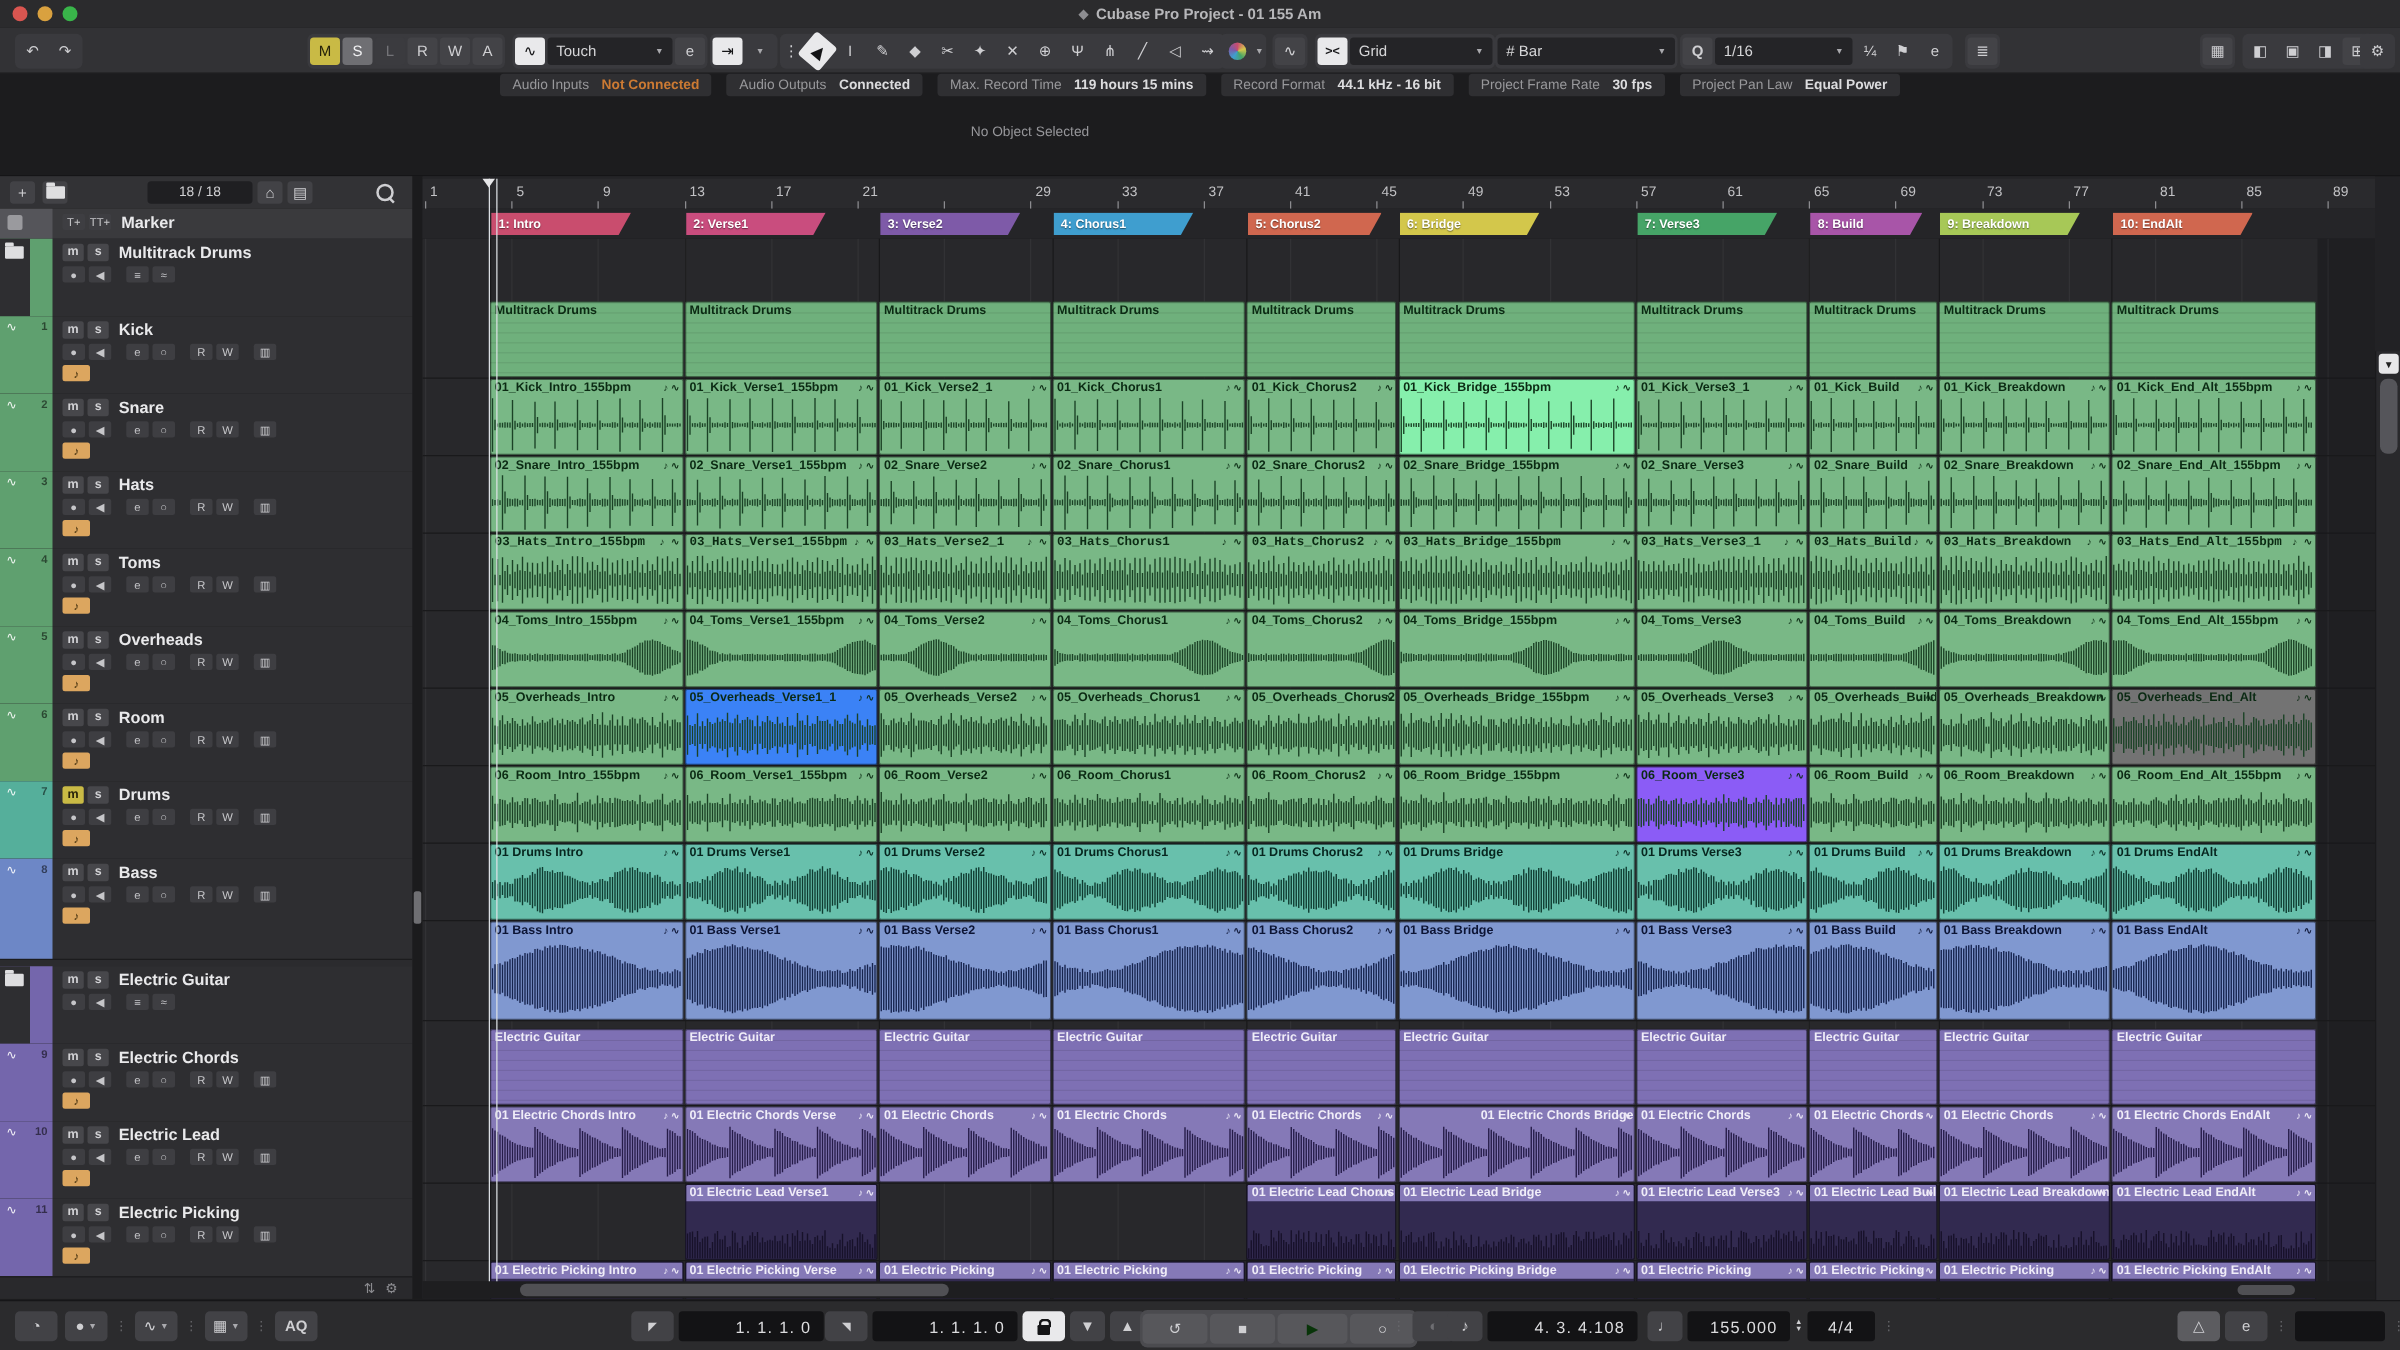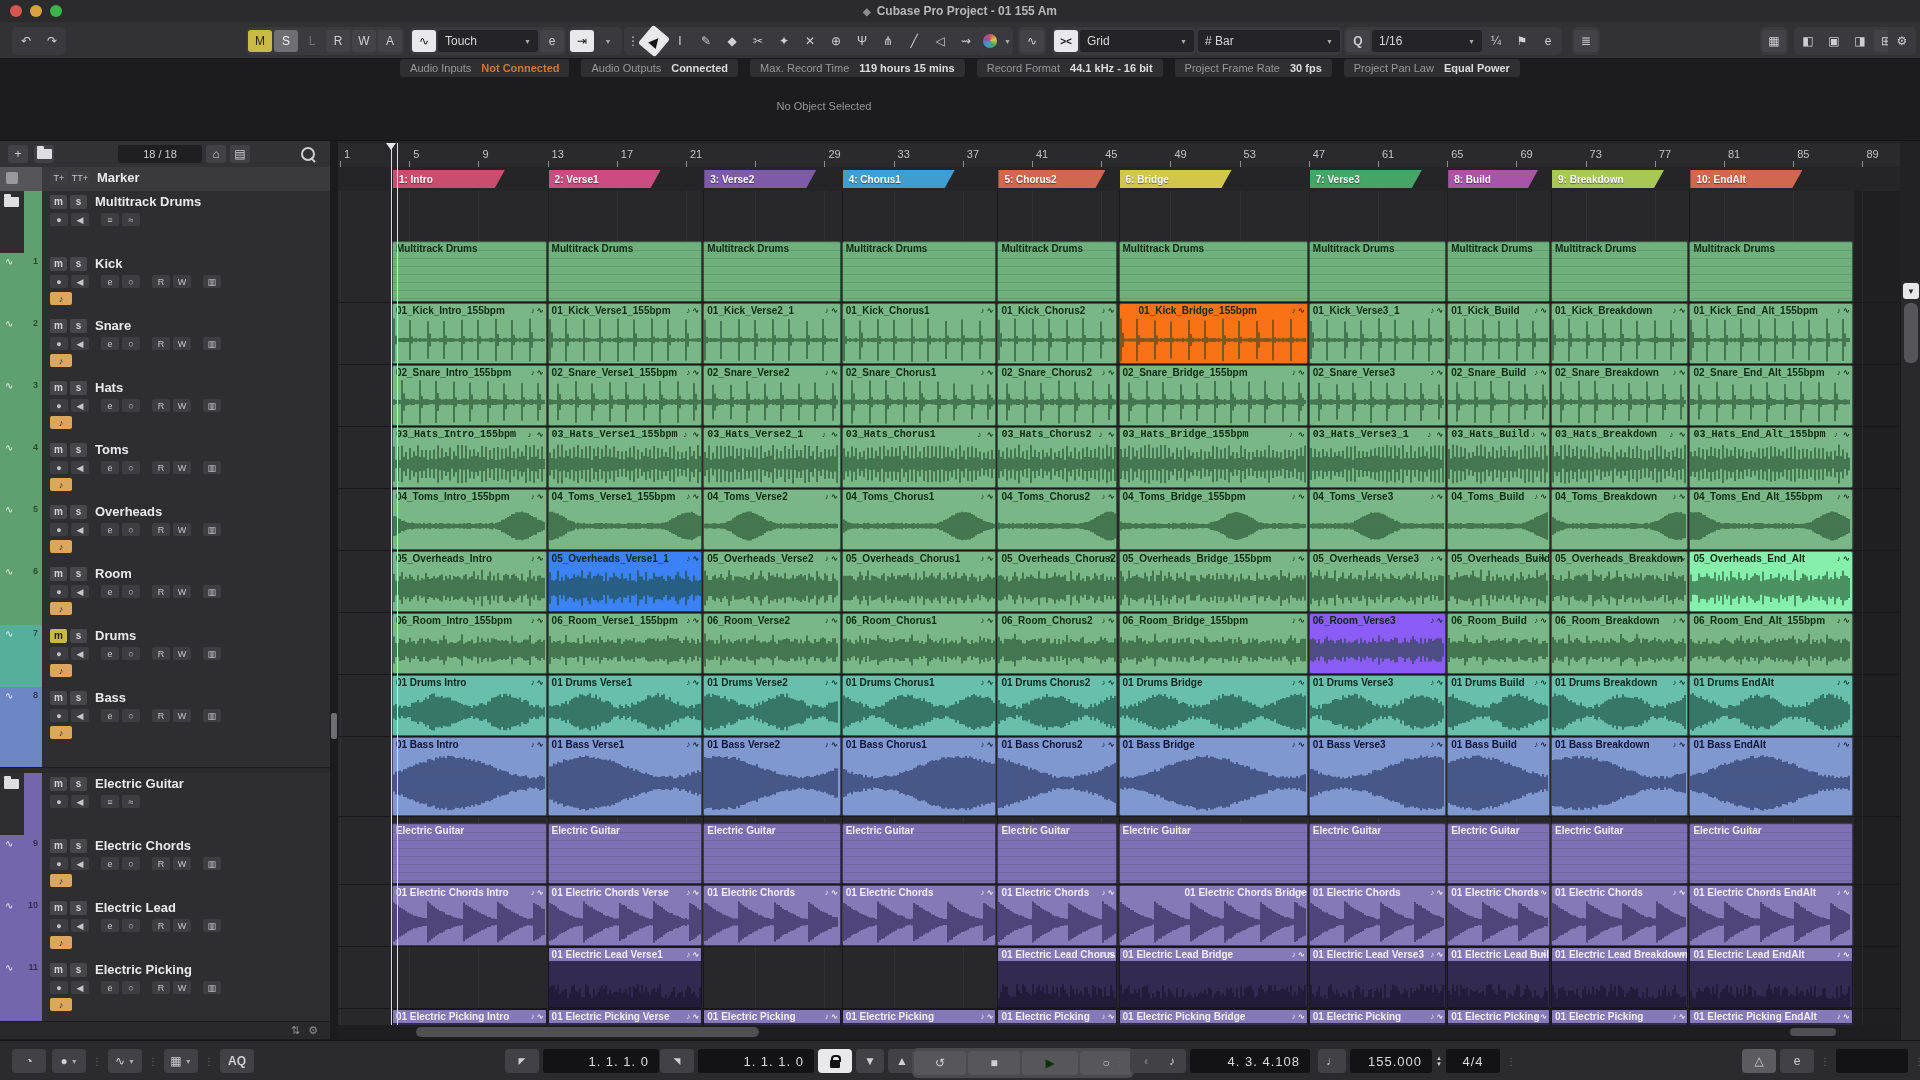--- a/index.html
+++ b/index.html
@@ -646,21 +646,21 @@
         <div class="rnum" style="left: 628.8px;">37</div>
         <div class="rtick" style="left: 694px;"></div>
         <div class="rnum" style="left: 698px;">41</div>
         <div class="rtick" style="left: 763.2px;"></div>
         <div class="rnum" style="left: 767.2px;">45</div>
         <div class="rtick" style="left: 832.4px;"></div>
         <div class="rnum" style="left: 836.4px;">49</div>
         <div class="rtick" style="left: 901.6px;"></div>
         <div class="rnum" style="left: 905.6px;">53</div>
         <div class="rtick" style="left: 970.8px;"></div>
-        <div class="rnum" style="left: 974.8px;">47</div>
+        <div class="rnum" style="left: 974.8px;">57</div>
         <div class="rtick" style="left: 1040px;"></div>
         <div class="rnum" style="left: 1044px;">61</div>
         <div class="rtick" style="left: 1109.2px;"></div>
         <div class="rnum" style="left: 1113.2px;">65</div>
         <div class="rtick" style="left: 1178.4px;"></div>
         <div class="rnum" style="left: 1182.4px;">69</div>
         <div class="rtick" style="left: 1247.6px;"></div>
         <div class="rnum" style="left: 1251.6px;">73</div>
         <div class="rtick" style="left: 1316.8px;"></div>
         <div class="rnum" style="left: 1320.8px;">77</div>
@@ -794,21 +794,21 @@
             <svg class="cwave" width="152" height="46">
               <path d="M1,2.0L1,44.0M3,19.3L3,26.7M5,21.8L5,24.2M7,20.9L7,25.1M9,21.7L9,24.3M11,21.6L11,24.4M13,20.8L13,25.2M15,21.8L15,24.2M17,3.5L17,42.5M19,15.4L19,30.6M21,21.2L21,24.8M23,21.8L23,24.2M25,20.7L25,25.3M27,21.2L27,24.8M29,21.0L29,25.0M31,20.7L31,25.3M33,21.1L33,24.9M35,2.3L35,43.7M37,19.0L37,27.0M39,21.6L39,24.4M41,21.8L41,24.2M43,21.1L43,24.9M45,21.5L45,24.5M47,21.4L47,24.6M49,21.0L49,25.0M51,2.7L51,43.3M53,19.3L53,26.7M55,21.5L55,24.5M57,21.2L57,24.8M59,21.0L59,25.0M61,21.5L61,24.5M63,21.6L63,24.4M65,21.7L65,24.3M67,21.2L67,24.8M69,1.3L69,44.7M71,19.4L71,26.6M73,21.6L73,24.4M75,21.8L75,24.2M77,21.0L77,25.0M79,21.2L79,24.8M81,21.2L81,24.8M83,21.2L83,24.8M85,1.4L85,44.6M87,18.5L87,27.5M89,21.2L89,24.8M91,20.8L91,25.2M93,21.2L93,24.8M95,21.7L95,24.3M97,20.8L97,25.2M99,21.8L99,24.2M101,20.9L101,25.1M103,3.9L103,42.1M105,18.5L105,27.5M107,20.8L107,25.2M109,21.2L109,24.8M111,21.1L111,24.9M113,21.5L113,24.5M115,20.8L115,25.2M117,21.6L117,24.4M119,2.6L119,43.4M121,18.2L121,27.8M123,21.0L123,25.0M125,20.8L125,25.2M127,21.3L127,24.7M129,20.8L129,25.2M131,21.4L131,24.6M133,21.3L133,24.7M135,21.1L135,24.9M137,3.8L137,42.2M139,18.6L139,27.4M141,21.8L141,24.2M143,21.5L143,24.5M145,21.2L145,24.8M147,21.6L147,24.4M149,21.3L149,24.7M151,21.0L151,25.0" stroke="#1b4226" stroke-width="1.1"></path>
             </svg>
           </div>
           <div class="clip" style="left: 659.4px; width: 120.1px; height: 61px; background: rgb(121, 184, 134);">
             <div class="cliplabel" style="color: rgb(11, 42, 19);"><span>01_Kick_Chorus2</span><span class="cicons">♪ ∿</span></div>
             <svg class="cwave" width="118" height="46">
               <path d="M1,2.8L1,43.2M3,15.9L3,30.1M5,21.7L5,24.3M7,21.5L7,24.5M9,21.8L9,24.2M11,20.9L11,25.1M13,21.8L13,24.2M15,21.4L15,24.6M17,1.6L17,44.4M19,19.1L19,26.9M21,21.3L21,24.7M23,21.2L23,24.8M25,21.2L25,24.8M27,21.8L27,24.2M29,20.7L29,25.3M31,21.1L31,24.9M33,21.7L33,24.3M35,2.0L35,44.0M37,17.6L37,28.4M39,21.2L39,24.8M41,21.2L41,24.8M43,20.8L43,25.2M45,21.2L45,24.8M47,21.7L47,24.3M49,21.1L49,24.9M51,2.0L51,44.0M53,15.5L53,30.5M55,20.9L55,25.1M57,21.7L57,24.3M59,21.2L59,24.8M61,21.4L61,24.6M63,21.6L63,24.4M65,21.0L65,25.0M67,21.1L67,24.9M69,2.8L69,43.2M71,19.1L71,26.9M73,21.5L73,24.5M75,20.7L75,25.3M77,21.5L77,24.5M79,21.0L79,25.0M81,21.5L81,24.5M83,21.1L83,24.9M85,1.2L85,44.8M87,18.1L87,27.9M89,21.1L89,24.9M91,21.1L91,24.9M93,21.0L93,25.0M95,21.0L95,25.0M97,21.2L97,24.8M99,21.6L99,24.4M101,21.1L101,24.9M103,4.5L103,41.5M105,18.6L105,27.4M107,21.2L107,24.8M109,21.5L109,24.5M111,21.6L111,24.4M113,21.8L113,24.2M115,20.7L115,25.3M117,21.2L117,24.8" stroke="#1b4226" stroke-width="1.1"></path>
             </svg>
           </div>
-          <div class="clip" style="left: 780.5px; width: 189.3px; height: 61px; background: #f97316; padding-left: 16px;">
+          <div class="clip" style="left: 780.5px; width: 189.3px; height: 61px; background: #86efac;">
             <div class="cliplabel" style="color: rgb(11, 42, 19);"><span>01_Kick_Bridge_155bpm</span><span class="cicons">♪ ∿</span></div>
             <svg class="cwave" width="187" height="46">
               <path d="M1,1.5L1,44.5M3,15.9L3,30.1M5,21.5L5,24.5M7,21.8L7,24.2M9,21.5L9,24.5M11,21.6L11,24.4M13,21.4L13,24.6M15,21.4L15,24.6M17,1.7L17,44.3M19,18.2L19,27.8M21,20.9L21,25.1M23,21.0L23,25.0M25,21.3L25,24.7M27,21.2L27,24.8M29,21.3L29,24.7M31,21.1L31,24.9M33,21.1L33,24.9M35,3.6L35,42.4M37,18.5L37,27.5M39,21.7L39,24.3M41,20.9L41,25.1M43,21.6L43,24.4M45,21.1L45,24.9M47,20.9L47,25.1M49,21.1L49,24.9M51,4.5L51,41.5M53,20.4L53,25.6M55,21.8L55,24.2M57,21.3L57,24.7M59,21.6L59,24.4M61,21.4L61,24.6M63,20.8L63,25.2M65,21.7L65,24.3M67,21.3L67,24.7M69,2.9L69,43.1M71,17.1L71,28.9M73,20.8L73,25.2M75,21.6L75,24.4M77,21.6L77,24.4M79,21.3L79,24.7M81,21.8L81,24.2M83,21.1L83,24.9M85,3.8L85,42.2M87,20.0L87,26.0M89,21.2L89,24.8M91,21.0L91,25.0M93,20.9L93,25.1M95,21.1L95,24.9M97,21.6L97,24.4M99,21.1L99,24.9M101,21.8L101,24.2M103,1.7L103,44.3M105,18.2L105,27.8M107,21.4L107,24.6M109,21.1L109,24.9M111,21.6L111,24.4M113,21.4L113,24.6M115,20.7L115,25.3M117,21.2L117,24.8M119,3.9L119,42.1M121,19.7L121,26.3M123,21.7L123,24.3M125,21.6L125,24.4M127,21.6L127,24.4M129,21.0L129,25.0M131,20.8L131,25.2M133,21.3L133,24.7M135,21.1L135,24.9M137,4.1L137,41.9M139,15.3L139,30.7M141,21.3L141,24.7M143,21.3L143,24.7M145,21.1L145,24.9M147,21.0L147,25.0M149,21.3L149,24.7M151,21.5L151,24.5M153,2.7L153,43.3M155,20.0L155,26.0M157,21.4L157,24.6M159,20.9L159,25.1M161,21.5L161,24.5M163,20.7L163,25.3M165,21.5L165,24.5M167,21.3L167,24.7M169,20.7L169,25.3M171,1.8L171,44.2M173,20.2L173,25.8M175,21.7L175,24.3M177,21.1L177,24.9M179,21.6L179,24.4M181,21.6L181,24.4M183,21.2L183,24.8M185,21.0L185,25.0" stroke="#1b4226" stroke-width="1.1"></path>
             </svg>
           </div>
           <div class="clip" style="left: 970.8px; width: 137.4px; height: 61px; background: rgb(121, 184, 134);">
             <div class="cliplabel" style="color: rgb(11, 42, 19);"><span>01_Kick_Verse3_1</span><span class="cicons">♪ ∿</span></div>
             <svg class="cwave" width="135" height="46">
               <path d="M1,3.9L1,42.1M3,15.2L3,30.8M5,21.8L5,24.2M7,21.4L7,24.6M9,21.1L9,24.9M11,21.8L11,24.2M13,21.5L13,24.5M15,21.2L15,24.8M17,2.6L17,43.4M19,20.4L19,25.6M21,21.3L21,24.7M23,21.3L23,24.7M25,21.1L25,24.9M27,21.4L27,24.6M29,20.9L29,25.1M31,21.5L31,24.5M33,21.6L33,24.4M35,4.4L35,41.6M37,15.2L37,30.8M39,20.9L39,25.1M41,21.6L41,24.4M43,21.6L43,24.4M45,21.1L45,24.9M47,21.2L47,24.8M49,21.8L49,24.2M51,3.6L51,42.4M53,17.1L53,28.9M55,21.1L55,24.9M57,21.0L57,25.0M59,21.5L59,24.5M61,21.7L61,24.3M63,20.9L63,25.1M65,21.8L65,24.2M67,21.3L67,24.7M69,1.2L69,44.8M71,15.0L71,31.0M73,21.5L73,24.5M75,21.2L75,24.8M77,21.6L77,24.4M79,20.9L79,25.1M81,21.3L81,24.7M83,21.7L83,24.3M85,2.7L85,43.3M87,19.2L87,26.8M89,21.2L89,24.8M91,21.8L91,24.2M93,21.1L93,24.9M95,20.7L95,25.3M97,20.8L97,25.2M99,21.2L99,24.8M101,21.5L101,24.5M103,3.3L103,42.7M105,17.7L105,28.3M107,21.4L107,24.6M109,21.1L109,24.9M111,21.1L111,24.9M113,21.0L113,25.0M115,20.8L115,25.2M117,21.2L117,24.8M119,1.4L119,44.6M121,17.6L121,28.4M123,21.4L123,24.6M125,21.3L125,24.7M127,21.6L127,24.4M129,21.1L129,24.9M131,20.8L131,25.2M133,21.7L133,24.3" stroke="#1b4226" stroke-width="1.1"></path>
             </svg>
@@ -1066,21 +1066,21 @@
             <svg class="cwave" width="100" height="46">
               <path d="M1,9.9L1,36.1M3,14.8L3,31.2M5,14.8L5,31.2M7,12.3L7,33.7M9,7.1L9,38.9M11,12.3L11,33.7M13,11.3L13,34.7M15,10.8L15,35.2M17,10.0L17,36.0M19,9.9L19,36.1M21,12.5L21,33.5M23,9.7L23,36.3M25,5.5L25,40.5M27,11.2L27,34.8M29,12.5L29,33.5M31,12.6L31,33.4M33,4.8L33,41.2M35,15.9L35,30.1M37,16.0L37,30.0M39,10.9L39,35.1M41,5.6L41,40.4M43,15.9L43,30.1M45,11.4L45,34.6M47,15.6L47,30.4M49,9.2L49,36.8M51,12.5L51,33.5M53,12.1L53,33.9M55,15.8L55,30.2M57,10.2L57,35.8M59,14.0L59,32.0M61,15.6L61,30.4M63,10.9L63,35.1M65,8.4L65,37.6M67,16.5L67,29.5M69,12.8L69,33.2M71,14.6L71,31.4M73,6.9L73,39.1M75,11.4L75,34.6M77,14.9L77,31.1M79,13.4L79,32.6M81,9.2L81,36.8M83,13.0L83,33.0M85,11.9L85,34.1M87,13.2L87,32.8M89,5.0L89,41.0M91,11.7L91,34.3M93,10.3L93,35.7M95,9.9L95,36.1M97,7.7L97,38.3M99,15.5L99,30.5" stroke="#1b4226" stroke-width="1.1"></path>
             </svg>
           </div>
           <div class="clip" style="left: 1213px; width: 137.4px; height: 61px; background: rgb(121, 184, 134);">
             <div class="cliplabel" style="color: rgb(11, 42, 19);"><span>05_Overheads_Breakdown</span><span class="cicons">♪ ∿</span></div>
             <svg class="cwave" width="135" height="46">
               <path d="M1,10.1L1,35.9M3,14.0L3,32.0M5,15.1L5,30.9M7,15.0L7,31.0M9,10.3L9,35.7M11,15.9L11,30.1M13,14.0L13,32.0M15,13.7L15,32.3M17,5.9L17,40.1M19,13.7L19,32.3M21,14.9L21,31.1M23,11.6L23,34.4M25,10.6L25,35.4M27,10.1L27,35.9M29,11.3L29,34.7M31,9.7L31,36.3M33,8.5L33,37.5M35,10.1L35,35.9M37,16.3L37,29.7M39,16.1L39,29.9M41,4.7L41,41.3M43,9.8L43,36.2M45,11.2L45,34.8M47,11.7L47,34.3M49,9.5L49,36.5M51,15.9L51,30.1M53,13.0L53,33.0M55,11.3L55,34.7M57,6.5L57,39.5M59,14.5L59,31.5M61,13.3L61,32.7M63,12.2L63,33.8M65,5.5L65,40.5M67,11.7L67,34.3M69,12.0L69,34.0M71,16.1L71,29.9M73,9.0L73,37.0M75,11.8L75,34.2M77,13.2L77,32.8M79,14.1L79,31.9M81,8.2L81,37.8M83,12.8L83,33.2M85,10.9L85,35.1M87,12.6L87,33.4M89,8.2L89,37.8M91,15.3L91,30.7M93,12.6L93,33.4M95,10.1L95,35.9M97,10.1L97,35.9M99,10.8L99,35.2M101,9.9L101,36.1M103,14.2L103,31.8M105,10.4L105,35.6M107,12.7L107,33.3M109,14.0L109,32.0M111,16.1L111,29.9M113,8.6L113,37.4M115,16.0L115,30.0M117,10.1L117,35.9M119,10.9L119,35.1M121,6.8L121,39.2M123,12.0L123,34.0M125,13.8L125,32.2M127,11.1L127,34.9M129,11.5L129,34.5M131,9.9L131,36.1M133,16.1L133,29.9" stroke="#1b4226" stroke-width="1.1"></path>
             </svg>
           </div>
-          <div class="clip" style="left: 1351.4px; width: 163.3px; height: 61px; background: #86efac;">
+          <div class="clip" style="left: 1351.4px; width: 163.3px; height: 61px; background: #737373;">
             <div class="cliplabel" style="color: rgb(11, 42, 19);"><span>05_Overheads_End_Alt</span><span class="cicons">♪ ∿</span></div>
             <svg class="cwave" width="161" height="46">
               <path d="M1,9.5L1,36.5M3,16.2L3,29.8M5,16.2L5,29.8M7,15.8L7,30.2M9,8.6L9,37.4M11,12.1L11,33.9M13,12.3L13,33.7M15,11.8L15,34.2M17,8.6L17,37.4M19,11.2L19,34.8M21,13.5L21,32.5M23,13.4L23,32.6M25,7.2L25,38.8M27,15.7L27,30.3M29,10.3L29,35.7M31,15.0L31,31.0M33,6.4L33,39.6M35,16.3L35,29.7M37,11.7L37,34.3M39,15.4L39,30.6M41,6.0L41,40.0M43,12.3L43,33.7M45,12.4L45,33.6M47,14.6L47,31.4M49,7.2L49,38.8M51,12.9L51,33.1M53,15.6L53,30.4M55,13.9L55,32.1M57,8.5L57,37.5M59,15.2L59,30.8M61,12.8L61,33.2M63,11.2L63,34.8M65,8.2L65,37.8M67,10.0L67,36.0M69,10.4L69,35.6M71,16.2L71,29.8M73,6.8L73,39.2M75,15.3L75,30.7M77,14.5L77,31.5M79,14.3L79,31.7M81,8.9L81,37.1M83,13.5L83,32.5M85,12.5L85,33.5M87,12.6L87,33.4M89,8.5L89,37.5M91,16.3L91,29.7M93,11.7L93,34.3M95,13.4L95,32.6M97,9.8L97,36.2M99,15.0L99,31.0M101,14.8L101,31.2M103,16.0L103,30.0M105,4.7L105,41.3M107,14.9L107,31.1M109,15.4L109,30.6M111,13.0L111,33.0M113,8.5L113,37.5M115,9.8L115,36.2M117,11.4L117,34.6M119,15.6L119,30.4M121,10.3L121,35.7M123,15.2L123,30.8M125,14.1L125,31.9M127,13.8L127,32.2M129,10.6L129,35.4M131,14.4L131,31.6M133,11.0L133,35.0M135,10.3L135,35.7M137,6.6L137,39.4M139,14.3L139,31.7M141,12.3L141,33.7M143,14.2L143,31.8M145,6.7L145,39.3M147,12.5L147,33.5M149,14.0L149,32.0M151,10.9L151,35.1M153,5.7L153,40.3M155,10.5L155,35.5M157,11.1L157,34.9M159,13.0L159,33.0" stroke="#1b4226" stroke-width="1.1"></path>
             </svg>
           </div>
         </div>
         <div class="lane" style="top: 422px; height: 62px;">
           <div class="clip" style="left: 53.9px; width: 154.7px; height: 61px; background: rgb(121, 184, 134);">
             <div class="cliplabel" style="color: rgb(11, 42, 19);"><span>06_Room_Intro_155bpm</span><span class="cicons">♪ ∿</span></div>
             <svg class="cwave" width="152" height="46">

